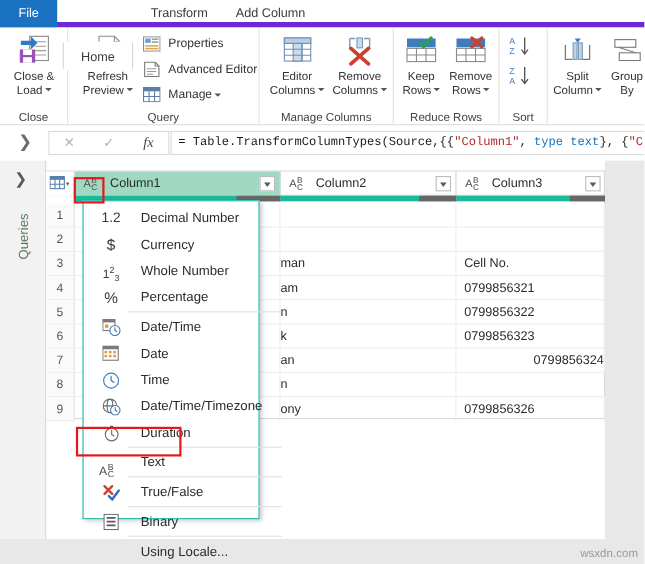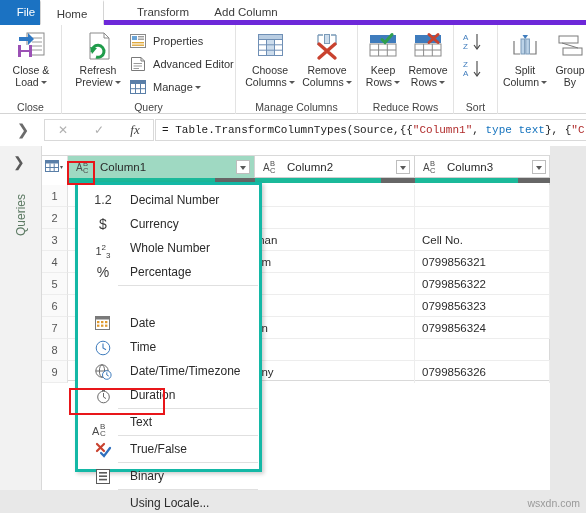--- a/index.html
+++ b/index.html
@@ -186,23 +186,23 @@
   .dcell {
     position: absolute; top: 0; height: 22px;
     font-size: 11.5px; color: #2b2b2b; line-height: 22px;
     padding-left: 7px; border-right: 1px solid #ededed;
     white-space: nowrap; overflow: hidden;
   }
 
   
   .menu {
     position: absolute; left: 75px; top: 182px;
-    width: 187px; height: 290px;
+    width: 161px; height: 290px;
     background: #ffffff;
-    border: 3px solid #14b8a6;
+    border: 1px solid #14b8a6;
     box-shadow: 2px 2px 4px rgba(0,0,0,0.20);
     z-index: 50;
   }
   .mitem {
     position: absolute; left: 0; width: 185px; height: 24px;
     font-size: 12px; color: #2b2b2b; line-height: 24px;
     cursor: pointer;
   }
   .mitem .mlbl { position: absolute; left: 52px; top: 0; }
   .mitem .mico {
@@ -234,21 +234,21 @@
     background: #e8e8e8;
   }
 </style>
 </head>
 <body>
 
 <div id="app">
 
   <div class="tabbar">
     <div class="tab-file">File</div>
-    <div class="tab active" style="left:40px; width:64px;">Home</div>
+    <div class="tab active" style="left:57px; width:64px;margin-top:38px;">Home</div>
     <div class="tab" style="left:125px; width:76px;">Transform</div>
     <div class="tab" style="left:203px; width:86px;">Add Column</div>
   </div>
 
   <div class="ribbon">
 
     <div class="rgroup" style="left:0; width:62px;">
       <div class="bigbtn" style="left:5px; top:6px; width:52px;">
         <span class="ico" style="position:relative; display:block; height:34px;">
           <svg width="34" height="32" viewBox="0 0 34 32" style="display:block;margin:0 auto;">
@@ -335,21 +335,21 @@
         <span class="ico" style="position:relative; display:block; height:34px;">
           <svg width="34" height="30" viewBox="0 0 34 30" style="display:block;margin:0 auto;">
             <rect x="5.5" y="3.5" width="24" height="21" fill="#ffffff" stroke="#6f8fb5"></rect>
             <rect x="5.5" y="3.5" width="24" height="5" fill="#b9cde2" stroke="#6f8fb5"></rect>
             <rect x="13.5" y="8.5" width="8" height="16" fill="#ccdcec" stroke="#6f8fb5"></rect>
             <line x1="5.5" y1="13.8" x2="29.5" y2="13.8" stroke="#6f8fb5"></line>
             <line x1="5.5" y1="19.2" x2="29.5" y2="19.2" stroke="#6f8fb5"></line>
             <line x1="21.5" y1="8.5" x2="21.5" y2="24.5" stroke="#6f8fb5"></line>
           </svg>
         </span>
-        <span class="lbl">Choose</span>
+        <span class="lbl">Editor</span>
         <span class="lbl">
           <span>Columns</span><i class="caret-d"></i>
         </span>
       </div>
 
       <div class="bigbtn" style="left:62px; top:6px; width:58px;">
         <span class="ico" style="position:relative; display:block; height:34px;">
           <svg width="34" height="30" viewBox="0 0 34 30" style="display:block;margin:0 auto;">
             <path d="M8 4 L8 14 M8 4 L13 4" stroke="#7a9ab8" stroke-width="1.3" fill="none"></path>
             <path d="M26 4 L26 14 M26 4 L21 4" stroke="#7a9ab8" stroke-width="1.3" fill="none"></path>
@@ -561,21 +561,21 @@
       <div class="dcell" style="left:347px; width:135px;">0799856322</div>
     </div>
     <div class="drow" style="top:139px;">
       <div class="dcell" style="left:0; width:187px;"></div>
       <div class="dcell" style="left:187px; width:160px; padding-left:0;">k</div>
       <div class="dcell" style="left:347px; width:135px;">0799856323</div>
     </div>
     <div class="drow" style="top:161px;">
       <div class="dcell" style="left:0; width:187px;"></div>
       <div class="dcell" style="left:187px; width:160px; padding-left:0;">an</div>
-      <div class="dcell" style="left:347px; width:135px;">0799856324</div>
+      <div class="dcell" style="left:347px; width:135px;text-align:right;">0799856324</div>
     </div>
     <div class="drow" style="top:183px;">
       <div class="dcell" style="left:0; width:187px;"></div>
       <div class="dcell" style="left:187px; width:160px; padding-left:0;">n</div>
     </div>
     <div class="drow" style="top:205px; border-bottom:none;">
       <div class="dcell" style="left:0; width:187px;"></div>
       <div class="dcell" style="left:187px; width:160px; padding-left:0;">ony</div>
       <div class="dcell" style="left:347px; width:135px;">0799856326</div>
     </div>
@@ -603,20 +603,32 @@
       <span class="mlbl">Whole Number</span>
     </div>
 
     <div class="mitem" style="top:75px;">
       <span class="mico" style="font-size:14px; color:#3a3a3a;">%</span>
       <span class="mlbl">Percentage</span>
     </div>
 
     <div class="msep" style="top:100px;"></div>
 
+    <div class="mitem" style="top:102px;">
+      <span class="mico">
+        <svg width="17" height="16" viewBox="0 0 17 16" style="vertical-align:middle;">
+          <rect x="0.5" y="0.5" width="11" height="10" fill="#ffffff" stroke="#7a7a7a"></rect>
+          <rect x="0.5" y="0.5" width="11" height="2.6" fill="#7a7a7a"></rect>
+          <rect x="2.5" y="5" width="3" height="3" fill="#e09a2e"></rect>
+          <circle cx="11.5" cy="10.5" r="4.6" fill="#ffffff" stroke="#3f7cbd"></circle>
+          <path d="M11.5 7.6 L11.5 10.5 L13.6 11.6" stroke="#3f7cbd" fill="none" stroke-width="1"></path>
+        </svg>
+      </span>
+      <span class="mlbl">Date/Time</span>
+    </div>
 
     <div class="mitem" style="top:150px;">
       <span class="mico">
         <svg width="16" height="16" viewBox="0 0 16 16" style="vertical-align:middle;">
           <circle cx="8" cy="8" r="6.8" fill="#ffffff" stroke="#3f7cbd"></circle>
           <path d="M8 3.6 L8 8 L11 9.8" stroke="#3f7cbd" fill="none" stroke-width="1.1"></path>
         </svg>
       </span>
       <span class="mlbl">Time</span>
     </div>

